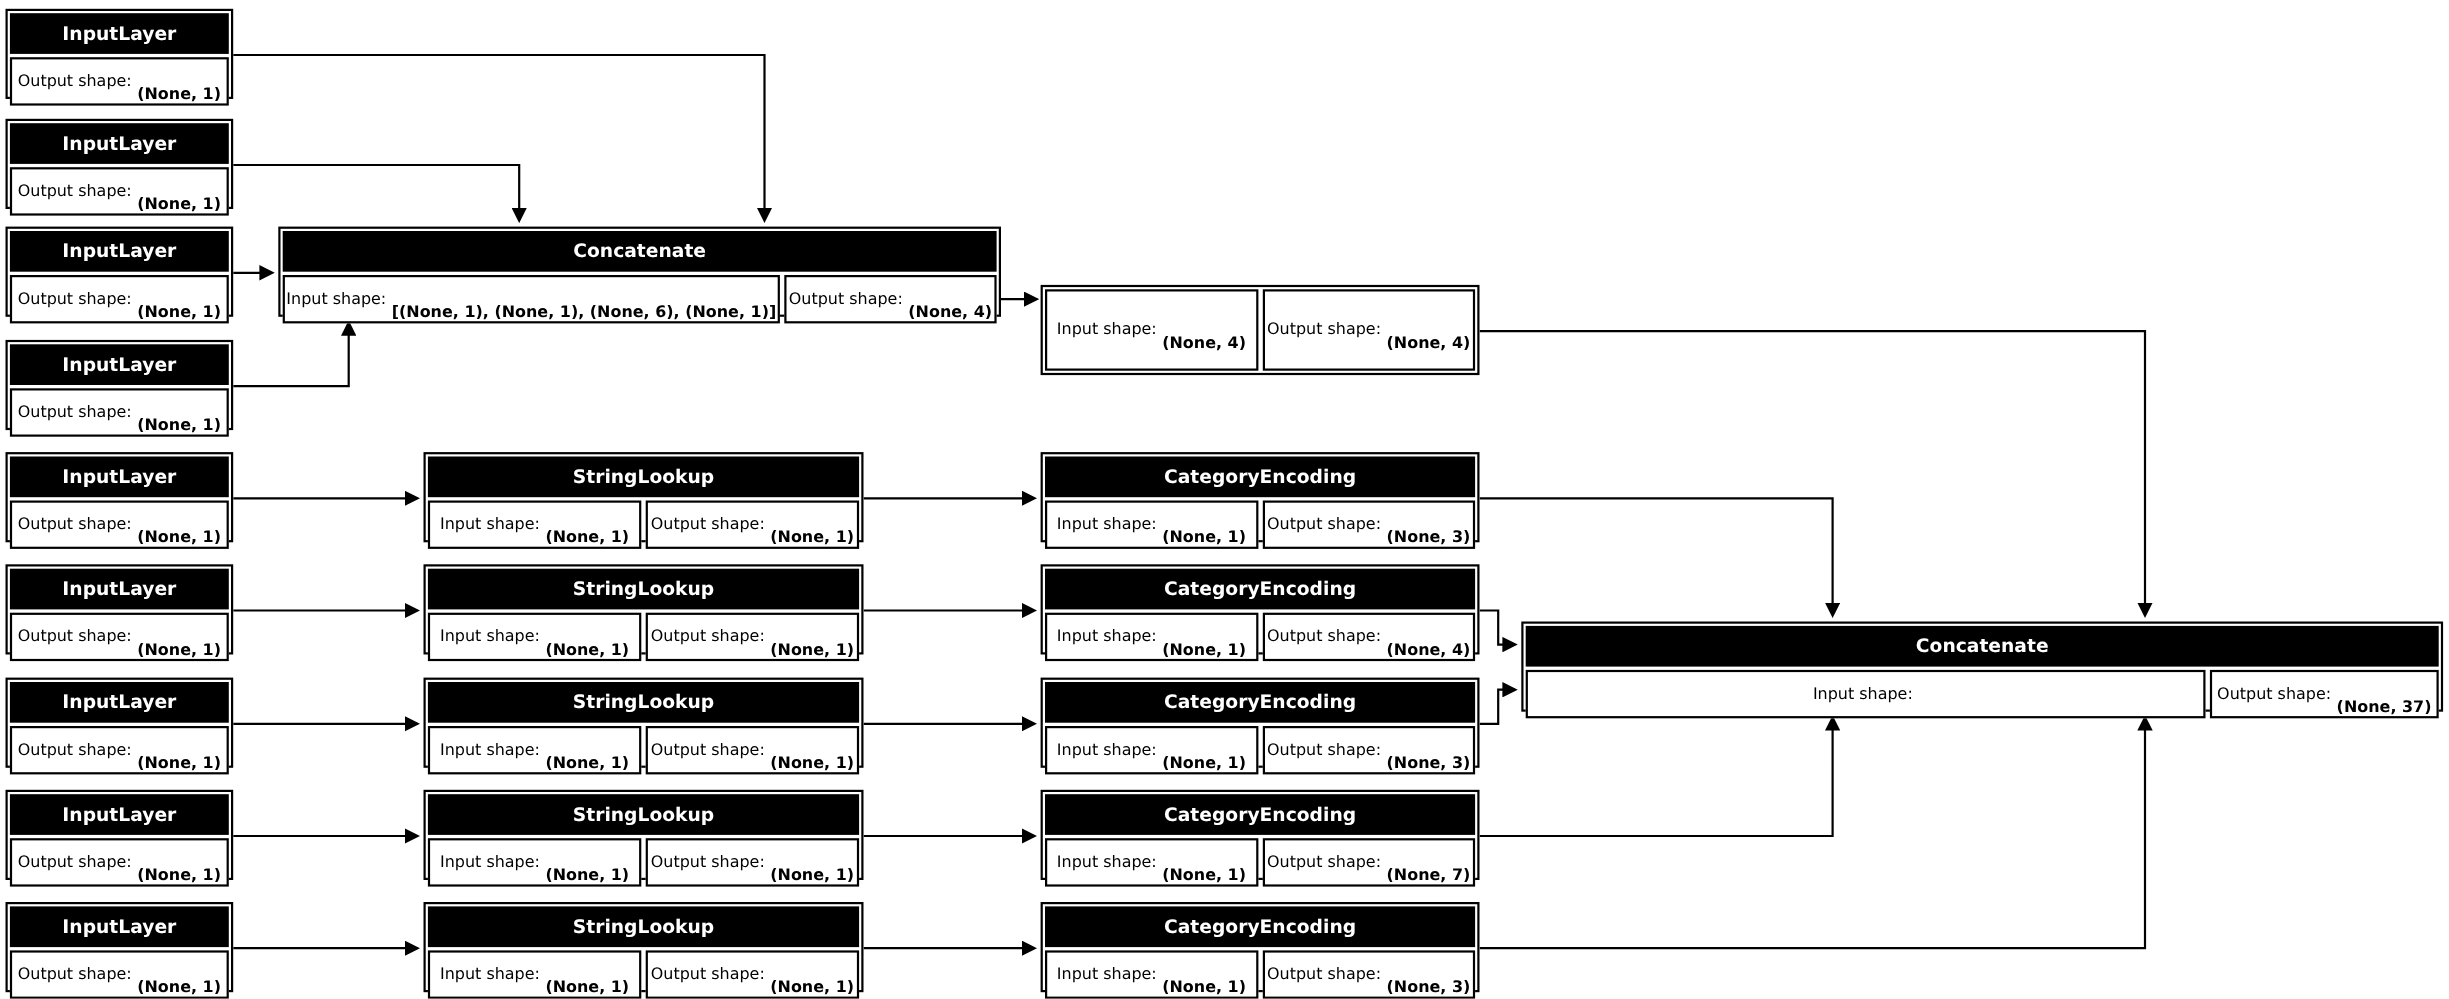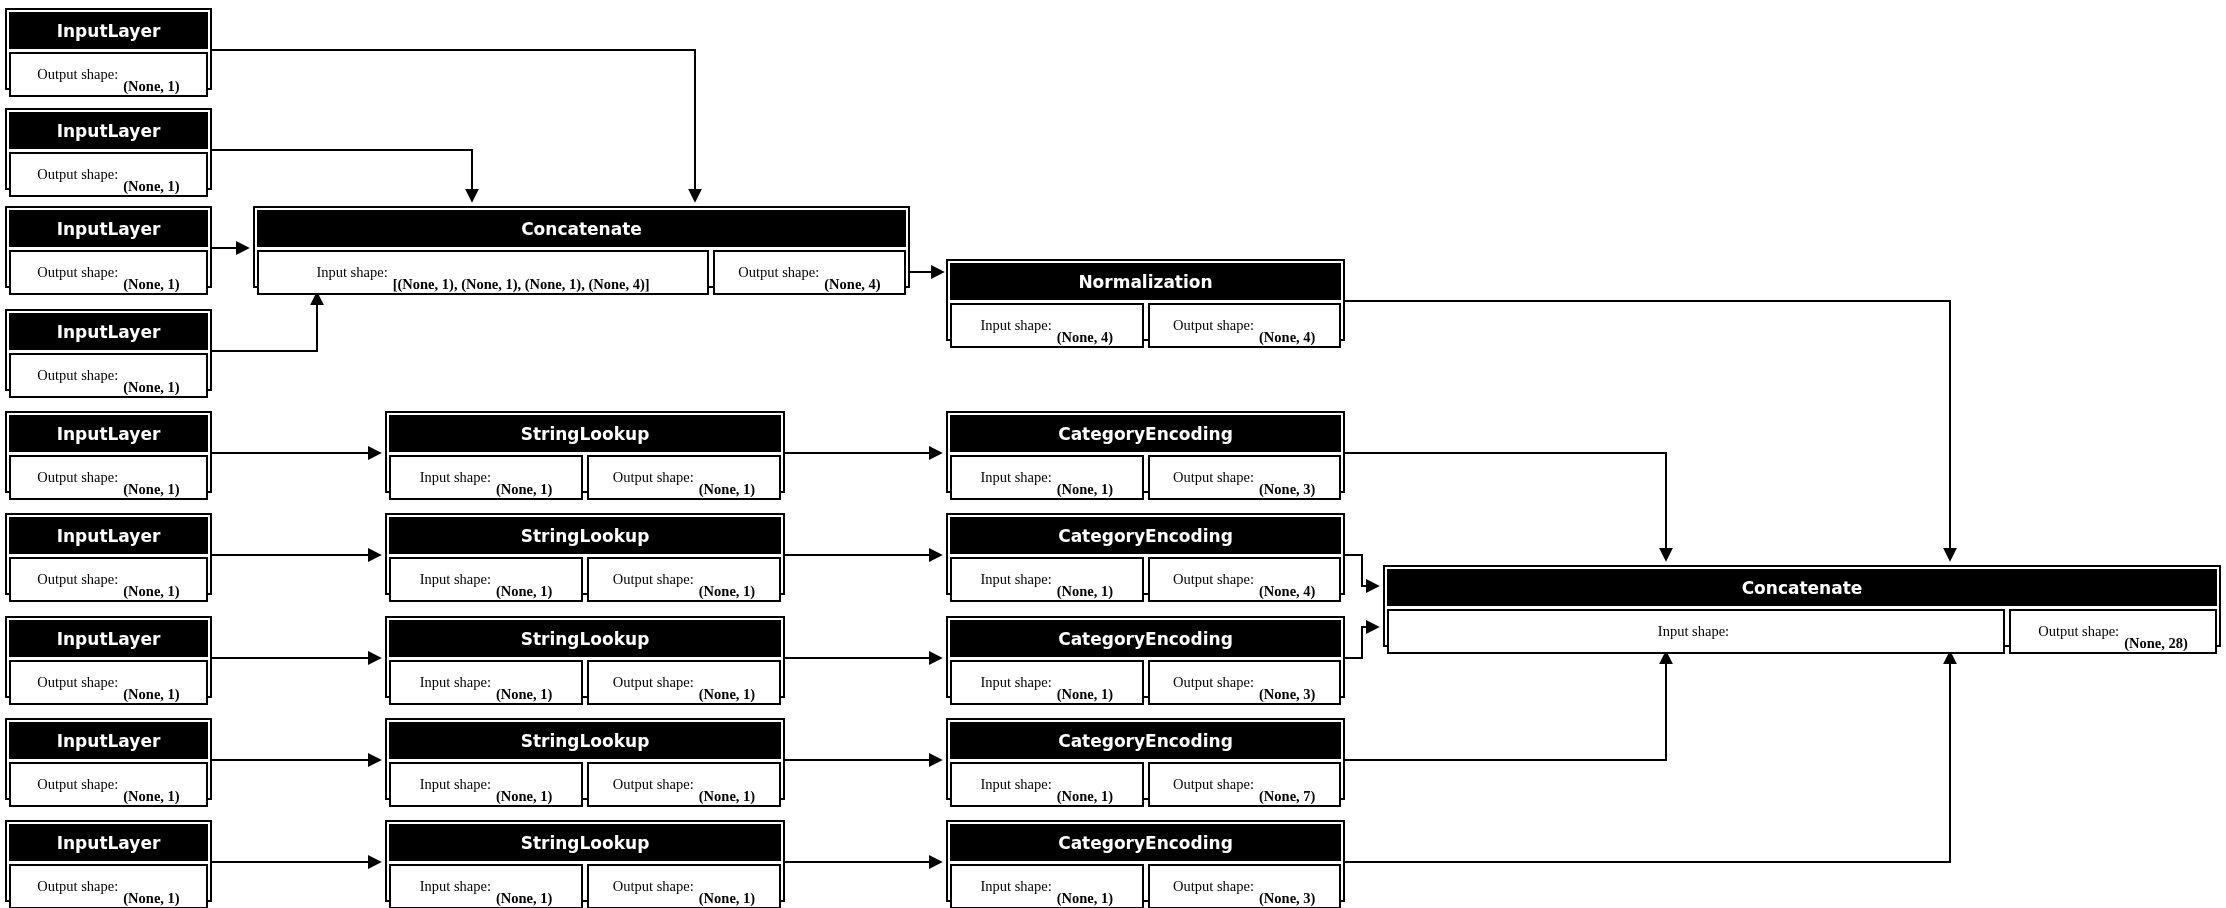--- a/index.html
+++ b/index.html
@@ -14,21 +14,21 @@
   }
   .hdr{
     background:#000000;color:#ffffff;font-weight:bold;font-size:17px;
     flex:0 0 37px;display:flex;align-items:center;justify-content:center;
     white-space:nowrap;
   }
   .body{flex:1;display:flex;gap:4px;}
   .cell{
     background:#ffffff;border:2px solid #000000;box-sizing:border-box;
     display:flex;align-items:center;justify-content:center;
-    white-space:nowrap;font-size:14.5px;flex:1;padding:0 6px;overflow:hidden;font-family:Liberation Serif, serif;
+    white-space:nowrap;font-size:14.5px;flex:1;padding:0 6px;overflow:hidden;
   }
   .cell .lbl{margin-right:5px;}
   .cell b{font-weight:bold;margin-top:24px;}
 </style>
 </head>
 <body>
 
 <div class="canvas">
 
   <svg class="edges" viewBox="0 0 2226 908">
@@ -140,31 +140,30 @@
           <b>(None, 1)</b>
         </div>
       </div>
   </div>
 
   <div class="node" style="left:253px;top:206px;width:657px;">
     <div class="hdr">Concatenate</div>
     <div class="body">
       <div class="cell" style="flex:0 0 452px;">
           <span class="lbl">Input shape:</span>
-          <b>[(None, 1), (None, 1), (None, 1), (None, 4)]</b>
+          <b>[(None, 1), (None, 1), (None, 6), (None, 1)]</b>
         </div>
       <div class="cell">
           <span class="lbl">Output shape:</span>
           <b>(None, 4)</b>
         </div>
     </div>
   </div>
 
   <div class="node" style="left:946px;top:259px;width:399px;">
-    <div class="hdr">Normalization</div>
     <div class="body">
       <div class="cell">
           <span class="lbl">Input shape:</span>
           <b>(None, 4)</b>
         </div>
       <div class="cell">
           <span class="lbl">Output shape:</span>
           <b>(None, 4)</b>
         </div>
     </div>
@@ -303,18 +302,18 @@
   </div>
 
   <div class="node" style="left:1383px;top:565px;width:838px;">
     <div class="hdr">Concatenate</div>
     <div class="body">
       <div class="cell" style="flex:0 0 618px;">
           <span class="lbl">Input shape:</span>
         </div>
       <div class="cell">
           <span class="lbl">Output shape:</span>
-          <b>(None, 28)</b>
+          <b>(None, 37)</b>
         </div>
     </div>
   </div>
 
 </div>
 
 </body></html>

